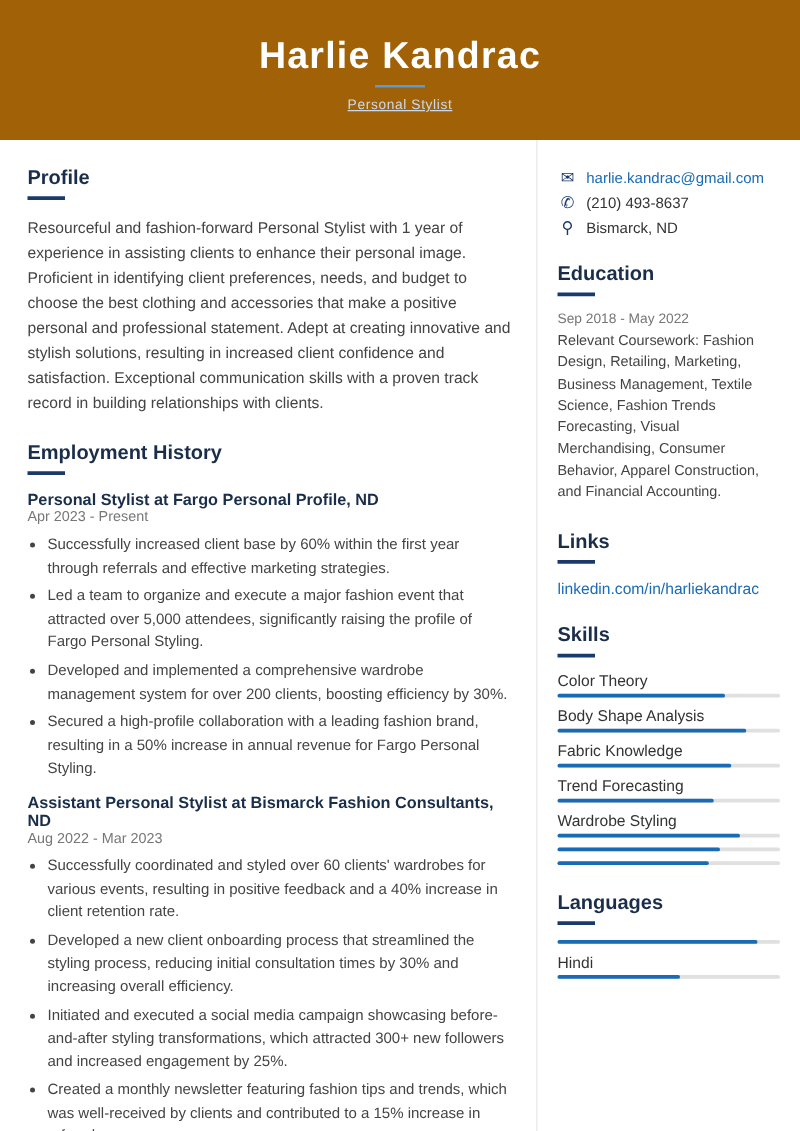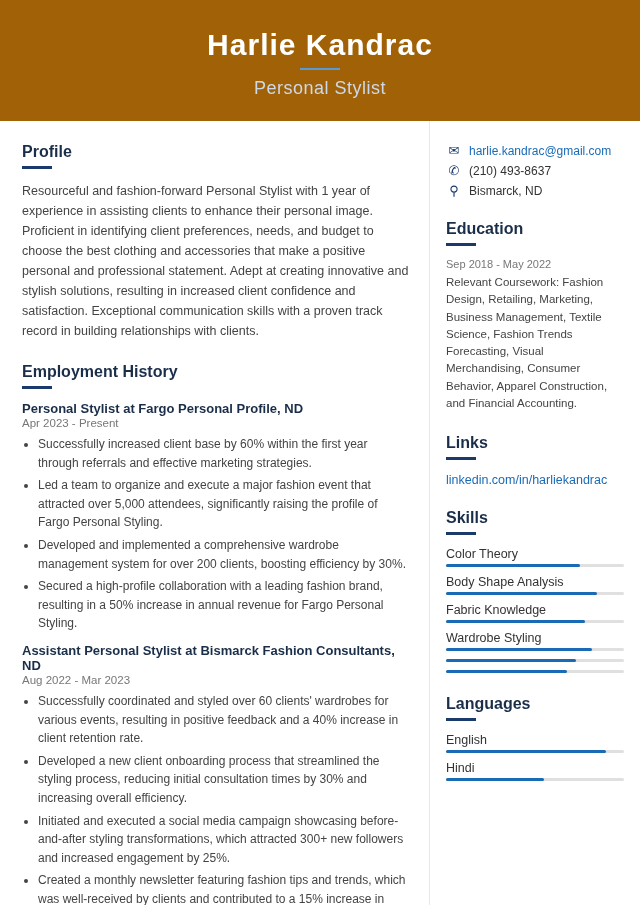--- a/index.html
+++ b/index.html
@@ -25,24 +25,25 @@
       letter-spacing: 1px;
       margin-bottom: 6px;
     }
     .header .divider-line {
       width: 40px;
       height: 2px;
       background: #5b9bd5;
       margin: 6px auto 8px;
     }
     .header .subtitle {
-      font-size: 18px;
+      font-size: 11px;
       font-weight: 400;
       letter-spacing: 0.5px;
       color: #cdd8e8;
+      text-decoration: underline;
     }
 
     
     .body-wrapper {
       display: flex;
       align-items: flex-start;
     }
 
     
     .left-col {
@@ -291,20 +292,26 @@
         <div class="skill-bar-fill" style="width:85%"></div>
       </div>
     </div>
           <div class="skill-item">
       <div class="skill-label">Fabric Knowledge</div>
       <div class="skill-bar-bg">
         <div class="skill-bar-fill" style="width:78%"></div>
       </div>
     </div>
           <div class="skill-item">
+      <div class="skill-label">Trend Forecasting</div>
+      <div class="skill-bar-bg">
+        <div class="skill-bar-fill" style="width:70%"></div>
+      </div>
+    </div>
+          <div class="skill-item">
       <div class="skill-label">Wardrobe Styling</div>
       <div class="skill-bar-bg">
         <div class="skill-bar-fill" style="width:82%"></div>
       </div>
     </div>
           <div class="skill-item">
       <div class="skill-bar-bg">
         <div class="skill-bar-fill" style="width:73%"></div>
       </div>
     </div>
@@ -314,21 +321,20 @@
       </div>
     </div>
         </div>
     </div>
 
     <div class="section">
       <h2 class="section-title">Languages</h2>
       <div class="section-divider"></div>
       <div id="languages-container">
           <div class="lang-item">
-      <div class="lang-label">English</div>
       <div class="lang-bar-bg">
         <div class="lang-bar-fill" style="width:90%"></div>
       </div>
     </div>
           <div class="lang-item">
       <div class="lang-label">Hindi</div>
       <div class="lang-bar-bg">
         <div class="lang-bar-fill" style="width:55%"></div>
       </div>
     </div>

